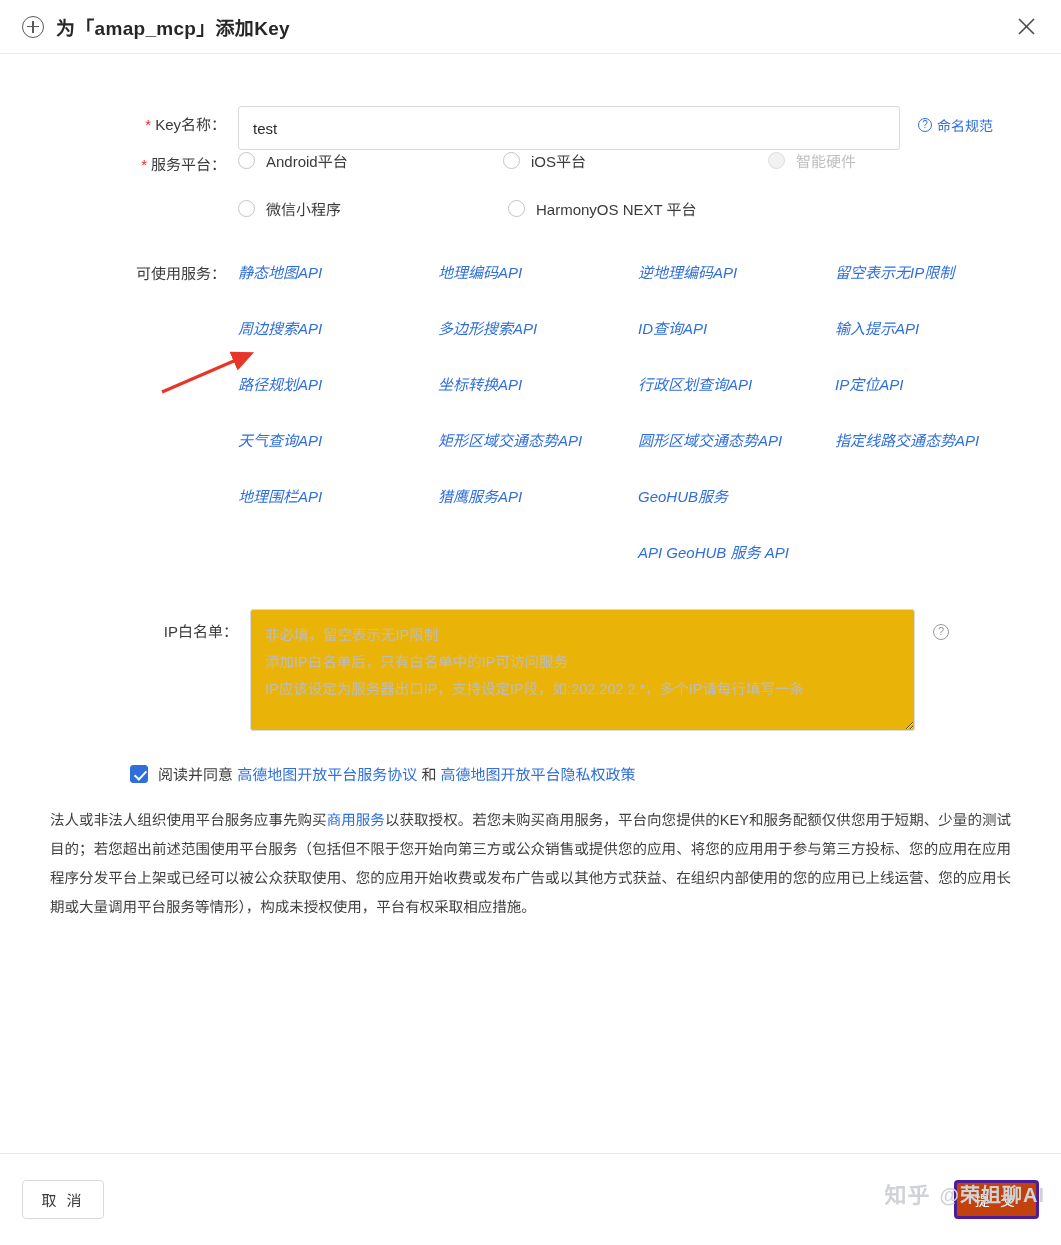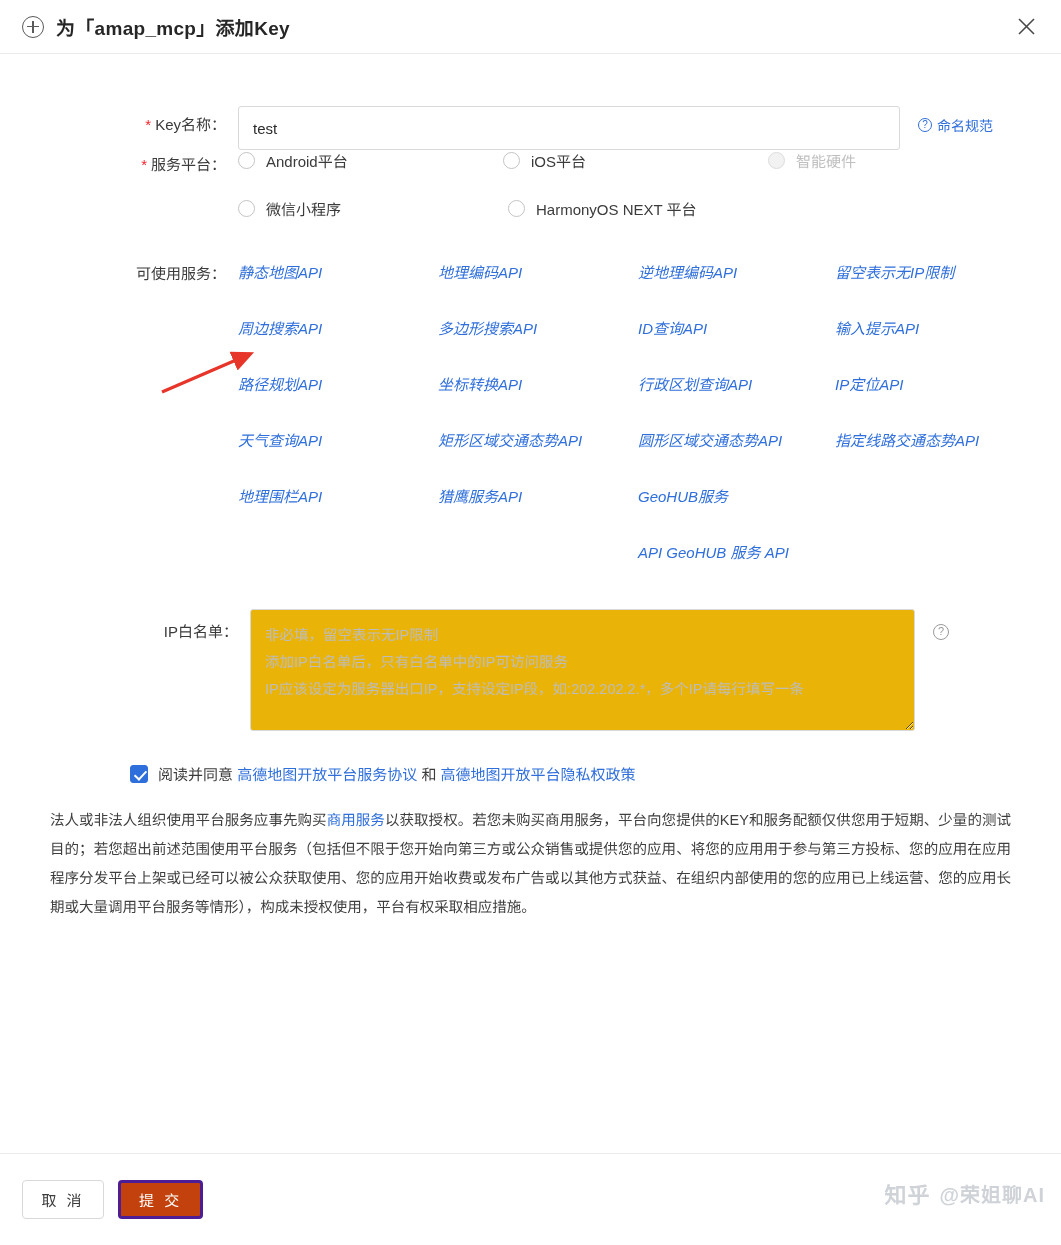--- a/index.html
+++ b/index.html
@@ -279,21 +279,21 @@
     text-align: justify;
   }
 
   
   .dialog-footer {
     height: 92px;
     min-height: 92px;
     border-top: 1px solid #ebebeb;
     display: flex;
     align-items: center;
-    justify-content: flex-start;
+    justify-content: space-between;
     padding: 0 22px;
     gap: 14px;
     position: relative;
   }
   .btn {
     min-width: 82px;
     height: 39px;
     border-radius: 4px;
     font-size: 15px;
     font-family: inherit;

